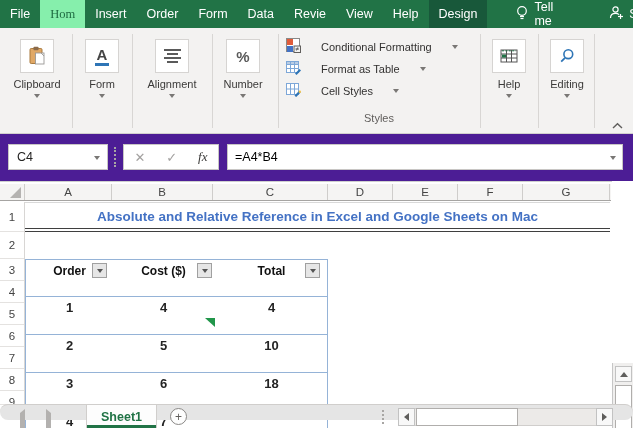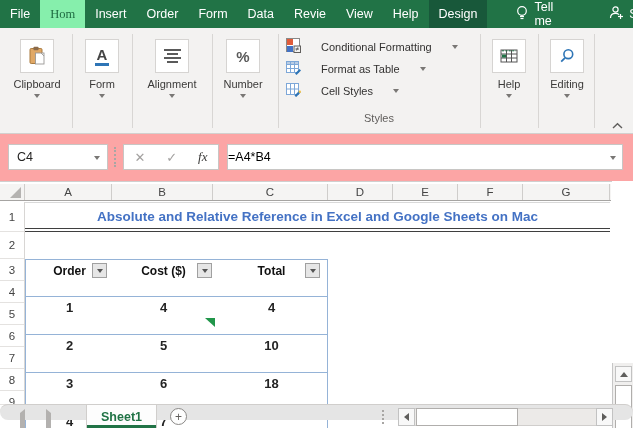--- a/index.html
+++ b/index.html
@@ -23,29 +23,29 @@
   .grp-label { font-size:11px; color:#3b3a39; margin-top:5px; }
   .caret { width:0; height:0; border-left:3.5px solid transparent; border-right:3.5px solid transparent; border-top:4px solid #797775; margin:4px auto 0; }
   .styles-item { position:absolute; left:286px; display:flex; align-items:center; gap:20px; font-size:11px; color:#323130; white-space:nowrap; }
   .styles-caption { position:absolute; left:300px; top:84px; width:158px; text-align:center; font-size:11px; color:#605e5c; }
   .fonticon-A { font-size:15px; font-weight:bold; color:#444; line-height:1; border-bottom:3px solid #2e75b6; padding:0 2px 1px; }
   .align-lines span { display:block; height:2px; background:#5a5a5a; margin:2px auto; }
   .pct { font-size:15px; color:#5a5a5a; font-weight:600; }
   #ribbon-collapse { position:absolute; right:8px; bottom:4px; width:14px; height:12px; }
 
   
-  #fbar { position:absolute; left:0; top:134px; width:633px; height:47px; background:#fca5a5; }
+  #fbar { position:absolute; left:0; top:134px; width:633px; height:47px; background:#4c1d95; }
   .fbox { position:absolute; top:10px; height:26px; background:#fff; border:1px solid #c8c6c4; }
   #namebox { left:8px; width:100px; display:flex; align-items:center; font-size:12.5px; color:#252423; padding-left:8px; }
   #namebox .caret { position:absolute; right:7px; top:11px; margin:0; }
   .dotsep { position:absolute; top:13px; width:0; height:20px; border-left:2px dotted #a8a6a4; }
   #fbtns { left:123px; width:96px; display:flex; align-items:center; justify-content:space-around; font-size:13px; }
   .fb-x, .fb-check { color:#a3a1a0; font-size:13px; }
   .fb-fx { font-family:Liberation Serif, serif; font-style:italic; color:#3b3a39; font-size:13px; }
-  #finput { left:227px; width:396px; display:flex; align-items:center; font-size:12.5px; color:#000; }
+  #finput { left:227px; width:396px; display:flex; align-items:center; font-size:12.5px; color:#000; padding-left:7px; }
   #finput .caret { position:absolute; right:6px; top:11px; margin:0; }
 
   
   #sheet { position:absolute; left:0; top:181px; width:612px; height:223px; background:#fff; border-top:1px solid #cfcfcf; }
   #colhead { position:absolute; left:0; top:2px; width:611px; height:17px; background:#f5f4f3; border-bottom:1px solid #a6a4a2; }
   .colcell { position:absolute; top:0; height:16px; text-align:center; font-size:11.5px; color:#444; border-right:1px solid #cfcdcb; line-height:16px; }
   #selectall { position:absolute; left:0; top:2px; width:25px; height:16px; border-right:1px solid #cfcdcb; }
   #selectall .tri { position:absolute; right:3px; bottom:2px; width:0; height:0; border-bottom:11px solid #b5b3b1; border-left:11px solid transparent; }
   #rowhead { position:absolute; left:0; top:20px; width:25px; height:203px; border-right:1px solid #d8d6d4; }
   .rowcell { position:absolute; left:0; width:24px; text-align:center; font-size:11.5px; color:#444; border-bottom:1px solid #e4e2e0; overflow:hidden; }

